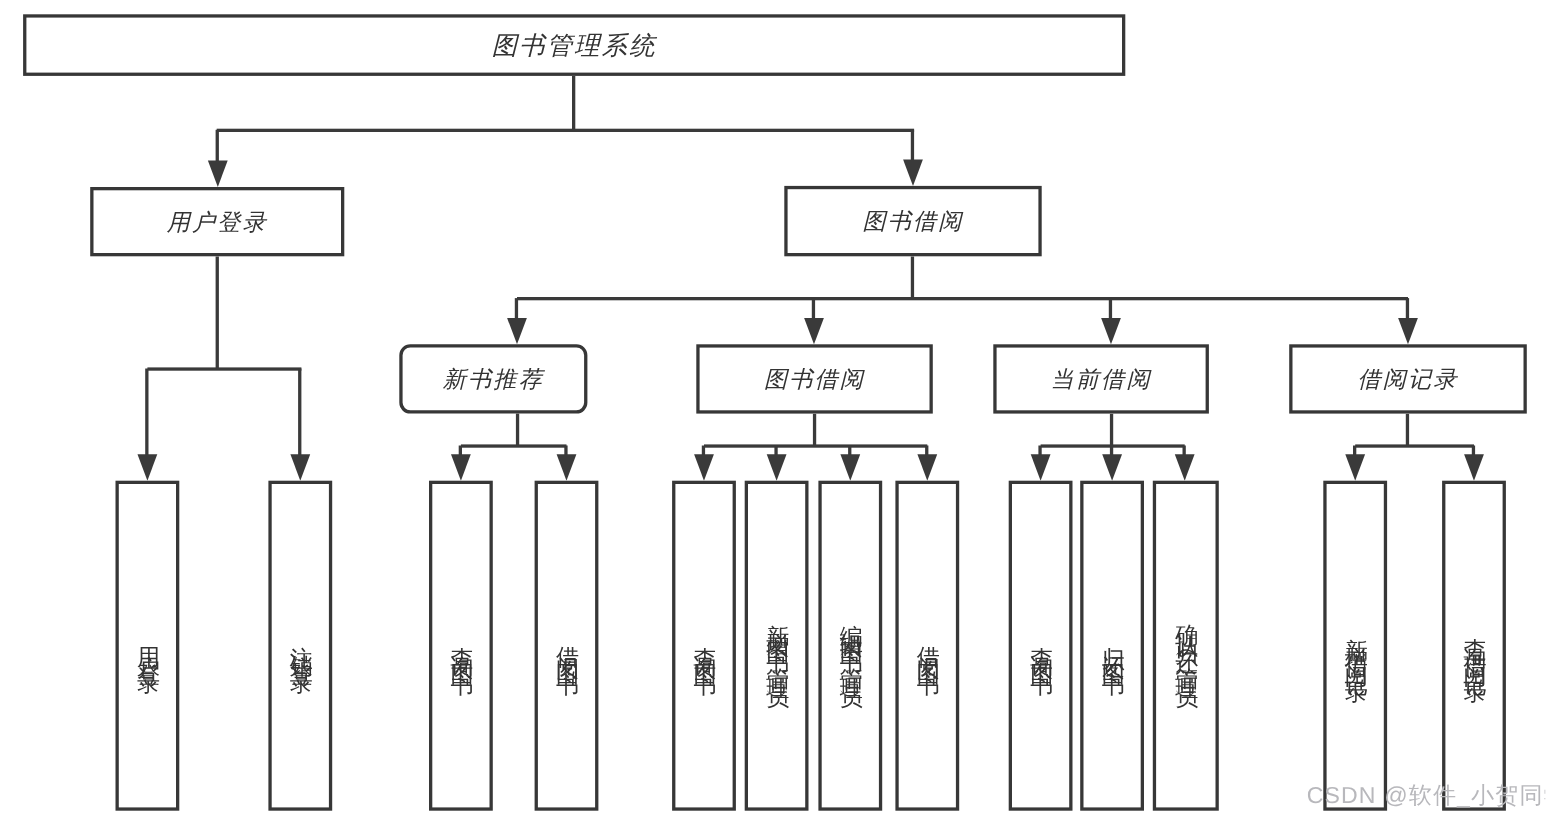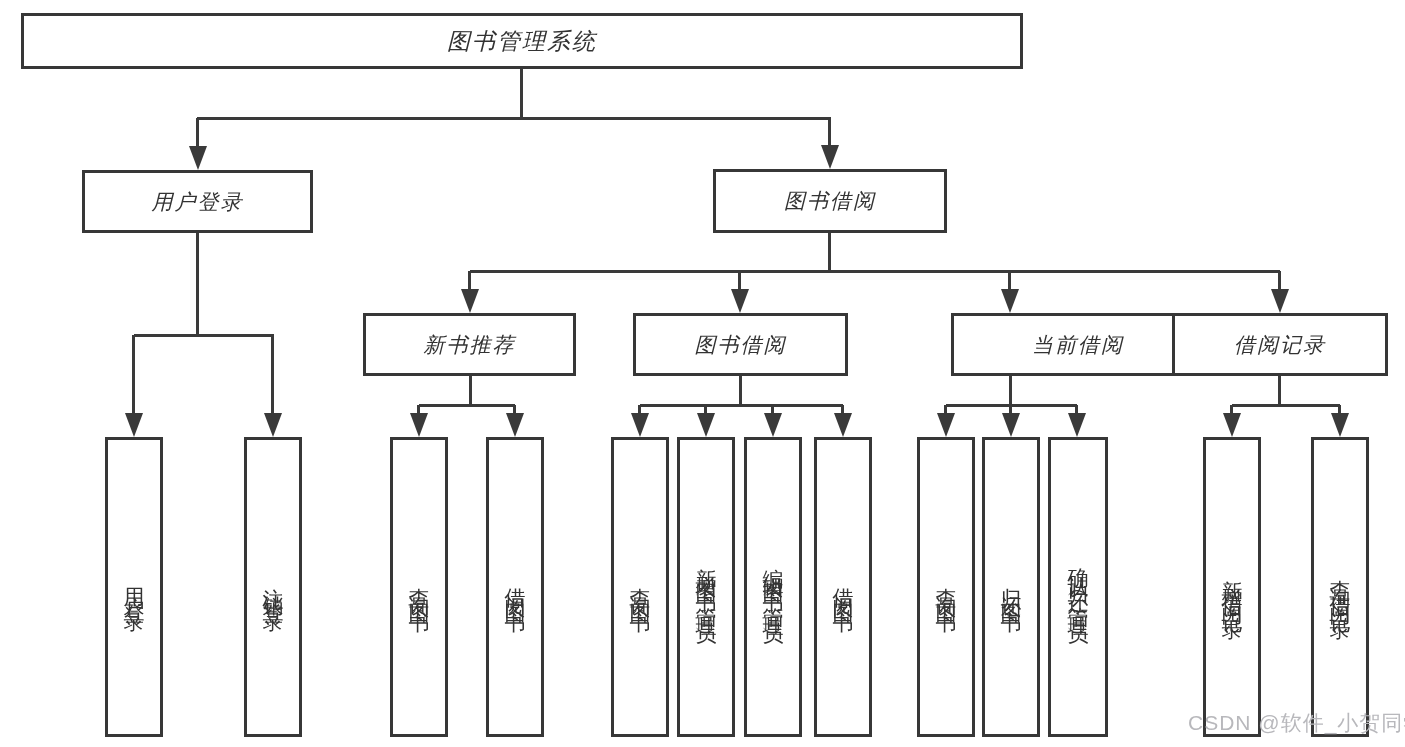--- a/index.html
+++ b/index.html
@@ -99,23 +99,23 @@
   <div class="line h" style="left:470px; top:270px; width:810px;"></div>
   <div class="line v" style="left:468px; top:271px; height:20px;"></div>
   <div class="ahead" style="left:461px; top:289px;"></div>
   <div class="line v" style="left:738px; top:271px; height:20px;"></div>
   <div class="ahead" style="left:731px; top:289px;"></div>
   <div class="line v" style="left:1008px; top:271px; height:20px;"></div>
   <div class="ahead" style="left:1001px; top:289px;"></div>
   <div class="line v" style="left:1278px; top:271px; height:20px;"></div>
   <div class="ahead" style="left:1271px; top:289px;"></div>
 
-  <div class="box hbox" style="left:363px; top:313px; width:213px; height:63px;">新书推荐</div>
+  <div class="box hbox" style="left:363px; top:313px; width:171px; height:63px;border-radius:10px;">新书推荐</div>
   <div class="box hbox" style="left:633px; top:313px; width:215px; height:63px;">图书借阅</div>
-  <div class="box hbox" style="left:903px; top:313px; width:254px; height:63px;margin-left:48px;">当前借阅</div>
+  <div class="box hbox" style="left:903px; top:313px; width:196px; height:63px;">当前借阅</div>
   <div class="box hbox" style="left:1172px; top:313px; width:216px; height:63px;">借阅记录</div>
 
   <div class="line v" style="left:469px; top:376px; height:30px;"></div>
   <div class="line h" style="left:419px; top:404px; width:96px;"></div>
   <div class="line v" style="left:417px; top:405px; height:12px;"></div>
   <div class="ahead" style="left:410px; top:413px;"></div>
   <div class="line v" style="left:513px; top:405px; height:12px;"></div>
   <div class="ahead" style="left:506px; top:413px;"></div>
 
   <div class="line v" style="left:739px; top:376px; height:30px;"></div>

